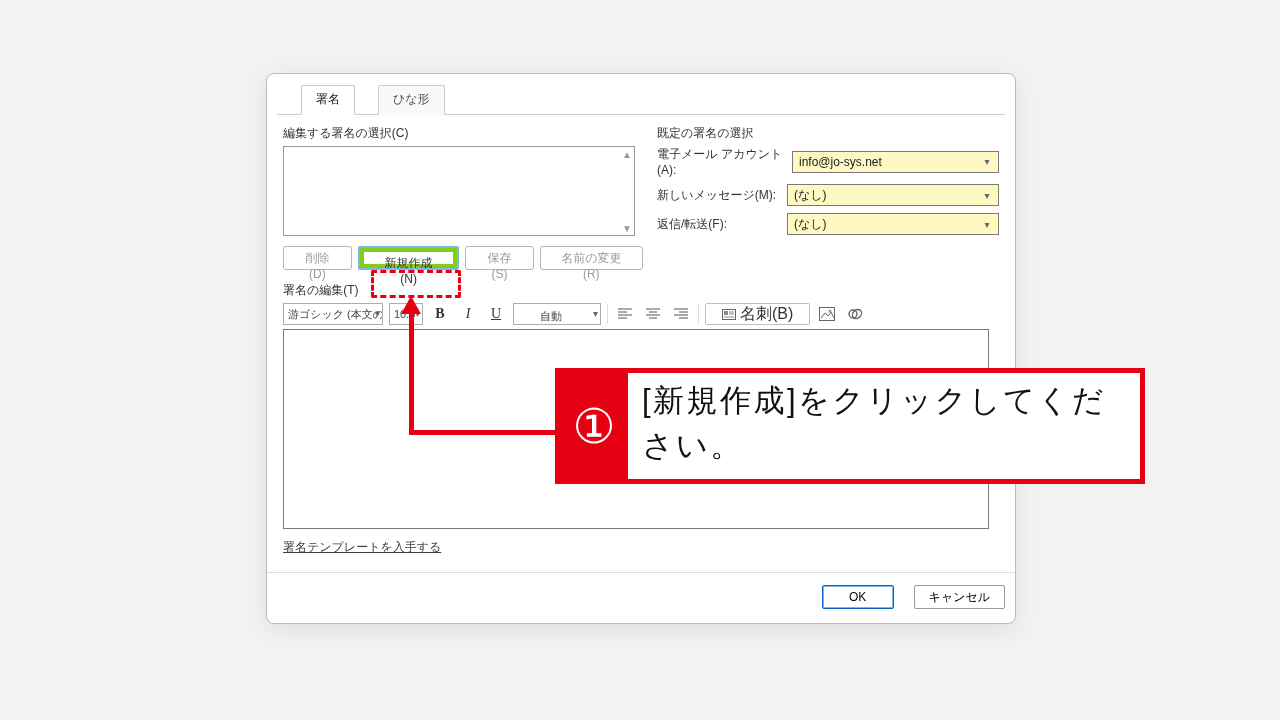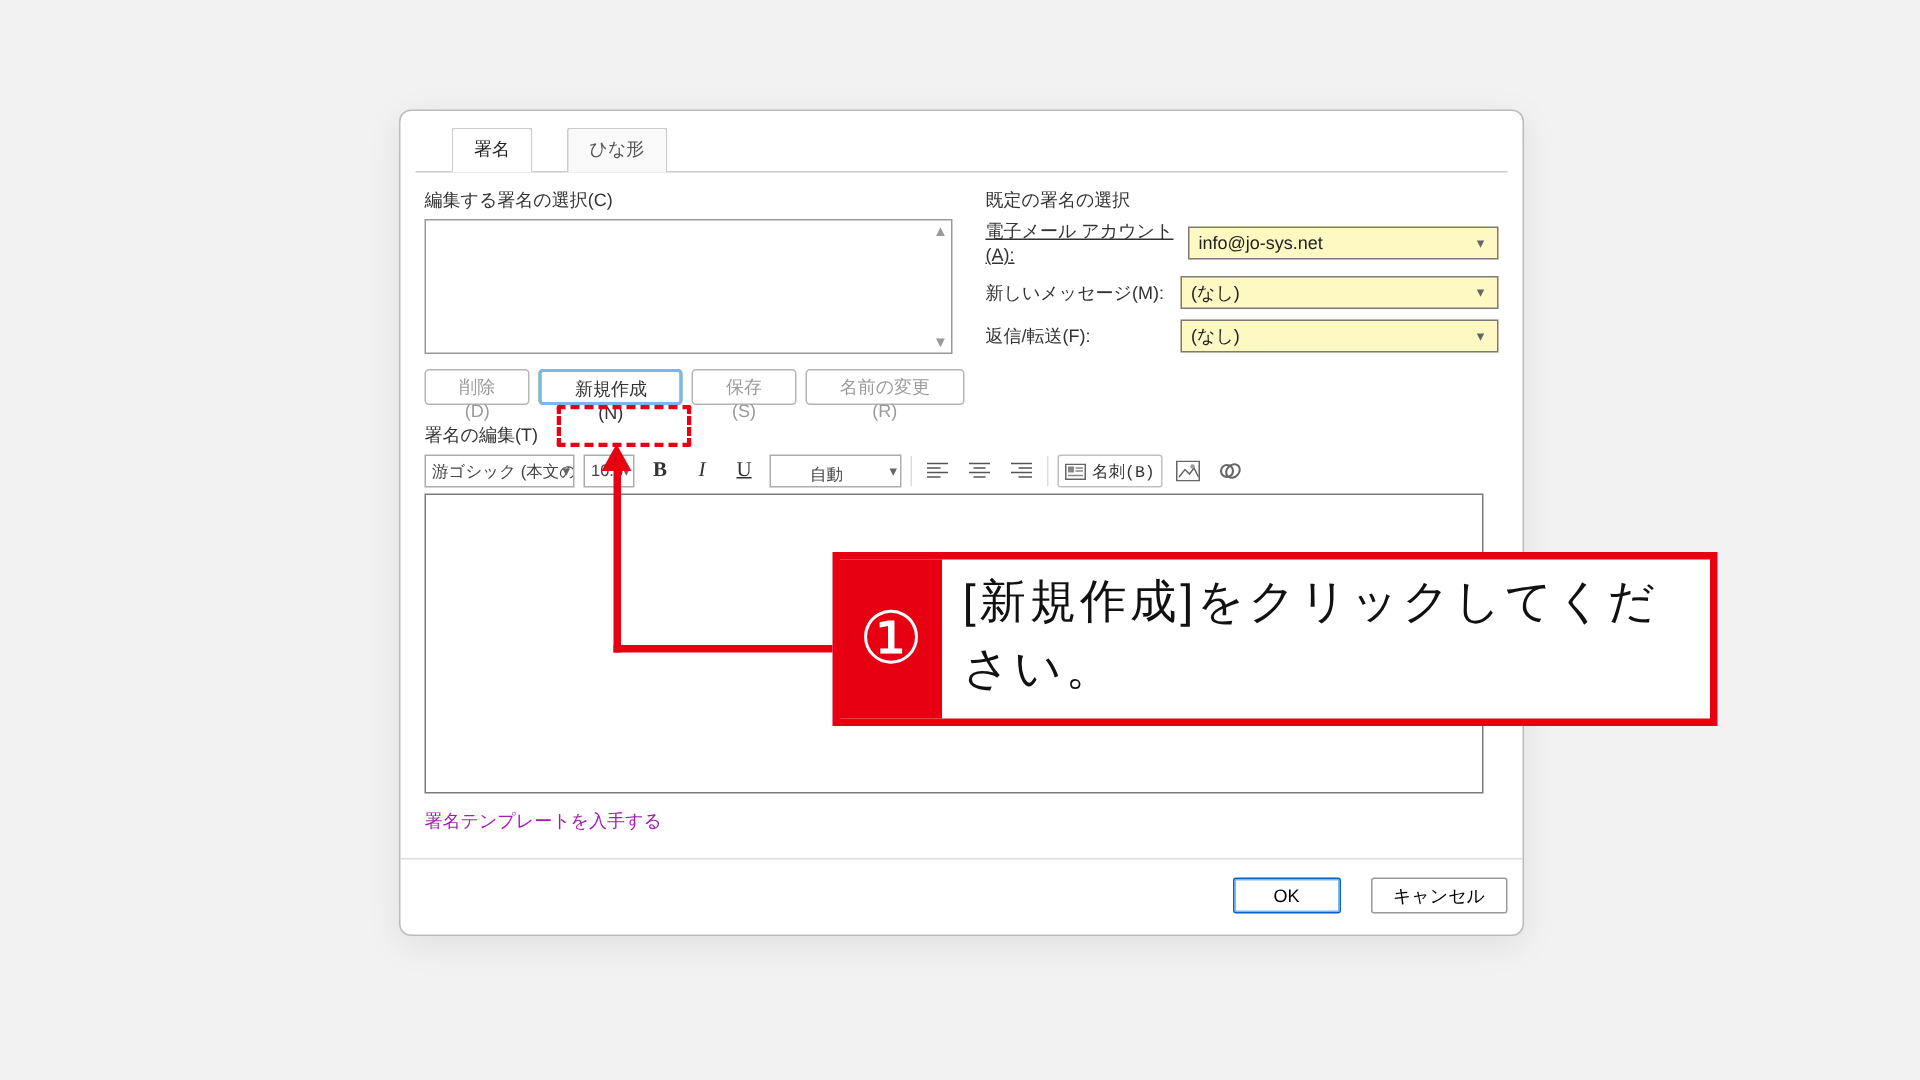--- a/index.html
+++ b/index.html
@@ -116,39 +116,39 @@
     padding: 3px 14px;
     color: #333;
     font: inherit;
     height: 24px;
     line-height: 16px;
   }
   .btn.disabled {
     color: #9a9a9a;
   }
   .btn.highlight {
-    border: 2px solid #84cc16;
+    border: 6px solid #84cc16;
     outline: 2px solid #7cb6ee;
     outline-offset: -2px;
   }
   .callout-dash {
     position: absolute;
     border: 3px dashed #e60012;
     border-radius: 2px;
     pointer-events: none;
   }
   .form-row {
     display: flex;
     align-items: center;
     margin-bottom: 7px;
   }
   .form-row label {
     width: 130px;
   }
-  .form-row label.wide { width: 135px; text-decoration: underline; }
+  .form-row label.wide { width: 135px; }
   .select {
     flex: 1;
     height: 22px;
     border: 1px solid #7a7a7a;
     background: #fef9c3;
     display: flex;
     align-items: center;
     padding: 0 20px 0 6px;
     position: relative;
     font-size: 12px;
@@ -207,34 +207,34 @@
   .tb-sep {
     width: 1px; height: 20px; background: #ddd;
   }
   .biz-btn {
     border: 1px solid #c0c0c0;
     background: #fff;
     height: 22px;
     display: flex;
     align-items: center;
     gap: 4px;
-    padding: 0 4px;
+    padding: 0 16px;
     border-radius: 2px;
-    font-size: 11px;
+    font-size: 16px;
     color: #333;
-    font-family: Liberation Mono, monospace;
   }
   .editor {
     width: 706px;
     height: 200px;
     border: 1px solid #7a7a7a;
     background: #fff;
   }
   .link {
-    color: #a21caf;
+    color: #404040;
+    text-decoration: underline;
     display: inline-block;
     margin-top: 10px;
   }
   .footer-sep {
     height: 1px; background: #ddd; margin-top: 8px;
   }
   .footer {
     display: flex;
     justify-content: flex-end;
     gap: 20px;

